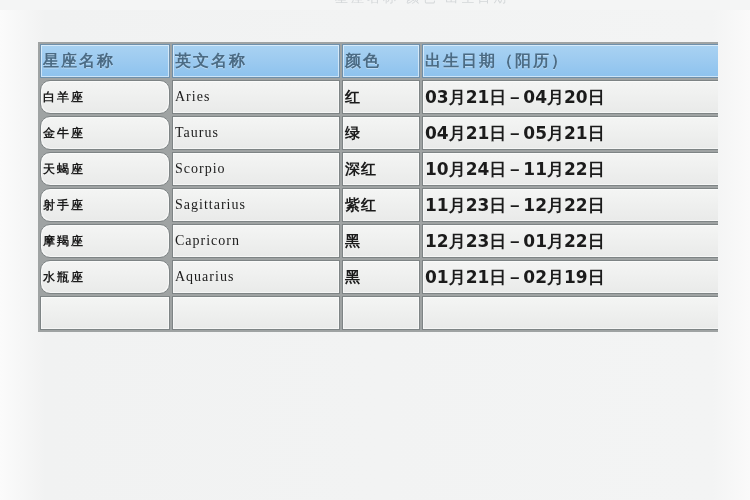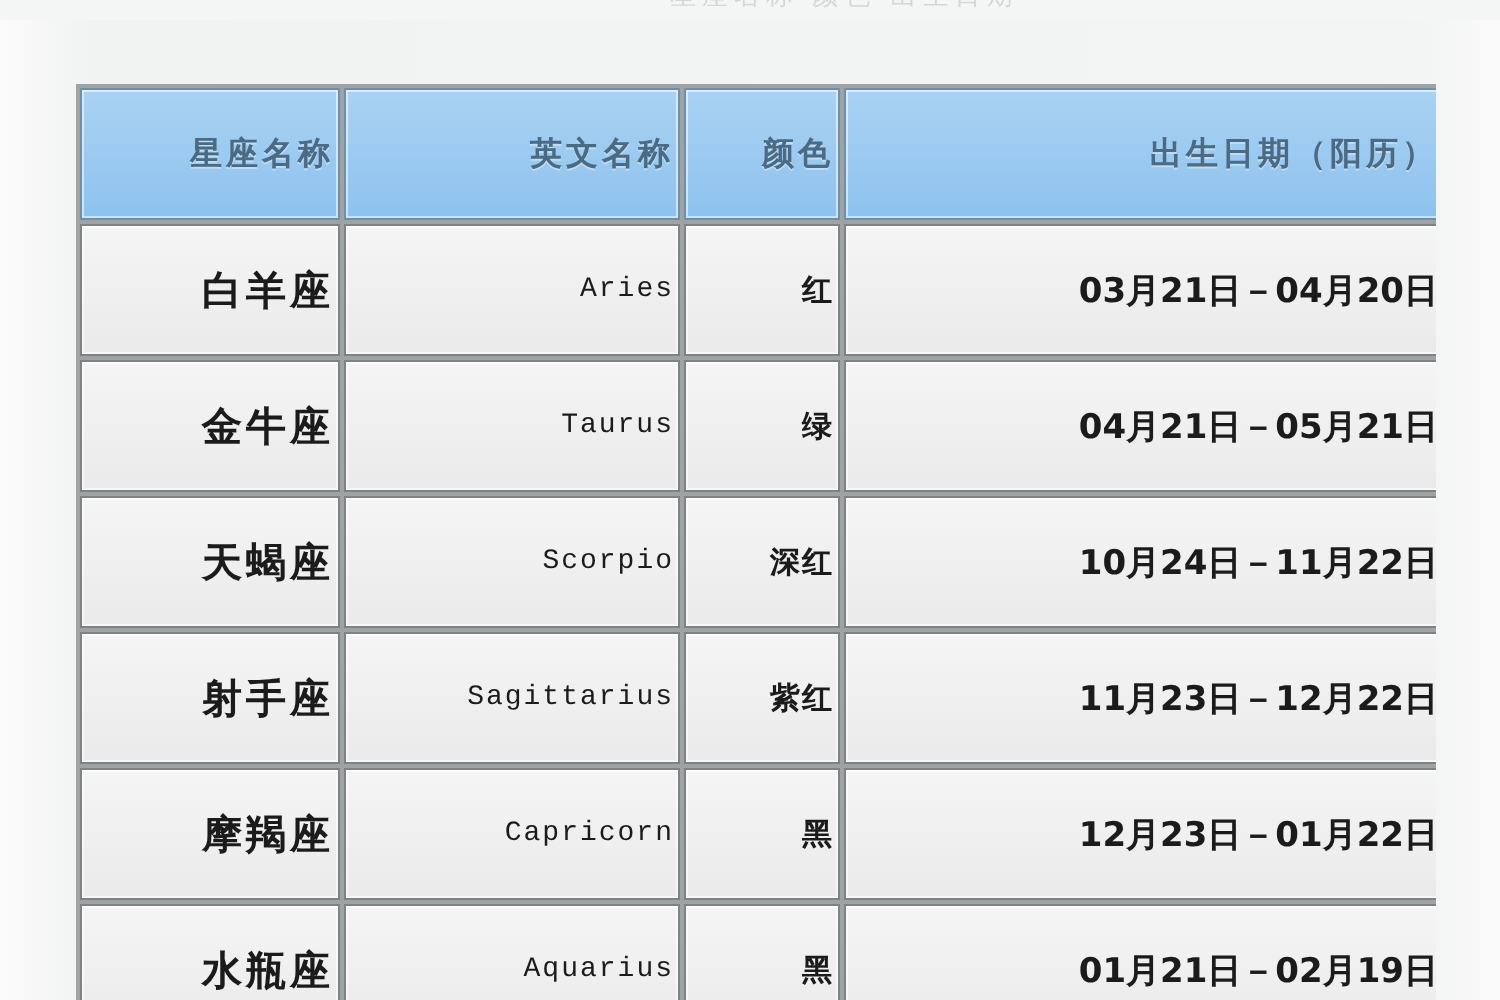--- a/index.html
+++ b/index.html
@@ -55,22 +55,22 @@
     border-collapse: separate;
     border-spacing: 2px;
     width: 680px;
     table-layout: fixed;
     background: #9fa3a3;
   }
 
   table.zodiac th,
   table.zodiac td {
     height: 32px;
-    padding: 16px 2px;
-    text-align: right;
+    padding: 0 2px;
+    text-align: left;
     vertical-align: middle;
     border: 1px solid #7e8485;
     box-shadow: inset 0 0 0 1px rgba(255,255,255,.55);
   }
 
   table.zodiac th {
     background: linear-gradient(to bottom, #a9d2f2 0%, #9ccaf0 50%, #8dc2ee 100%);
     color: #4b6b84;
     font-size: 16px;
     font-weight: bold;
@@ -83,26 +83,27 @@
     background: linear-gradient(to bottom, #f4f5f4 0%, #eeefee 55%, #e9eae9 100%);
     color: #1b1b1b;
   }
 
   col.c-name    { width: 130px; }
   col.c-english { width: 168px; }
   col.c-color   { width: 78px;  }
   col.c-date    { width: 300px; }
 
   .cell-name {
-    font-size: 20px;
+    font-size: 12px;
     letter-spacing: 2px;
     font-weight: 600;
+    border-radius: 10px;
   }
   .cell-english {
-    font-family: Liberation Mono, monospace;
+    font-family: Liberation Serif, serif;
     font-size: 14px;
     letter-spacing: 1px;
   }
   .cell-color {
     font-size: 15px;
     font-weight: 600;
     letter-spacing: 1px;
   }
   .cell-date {
     font-size: 17px;

